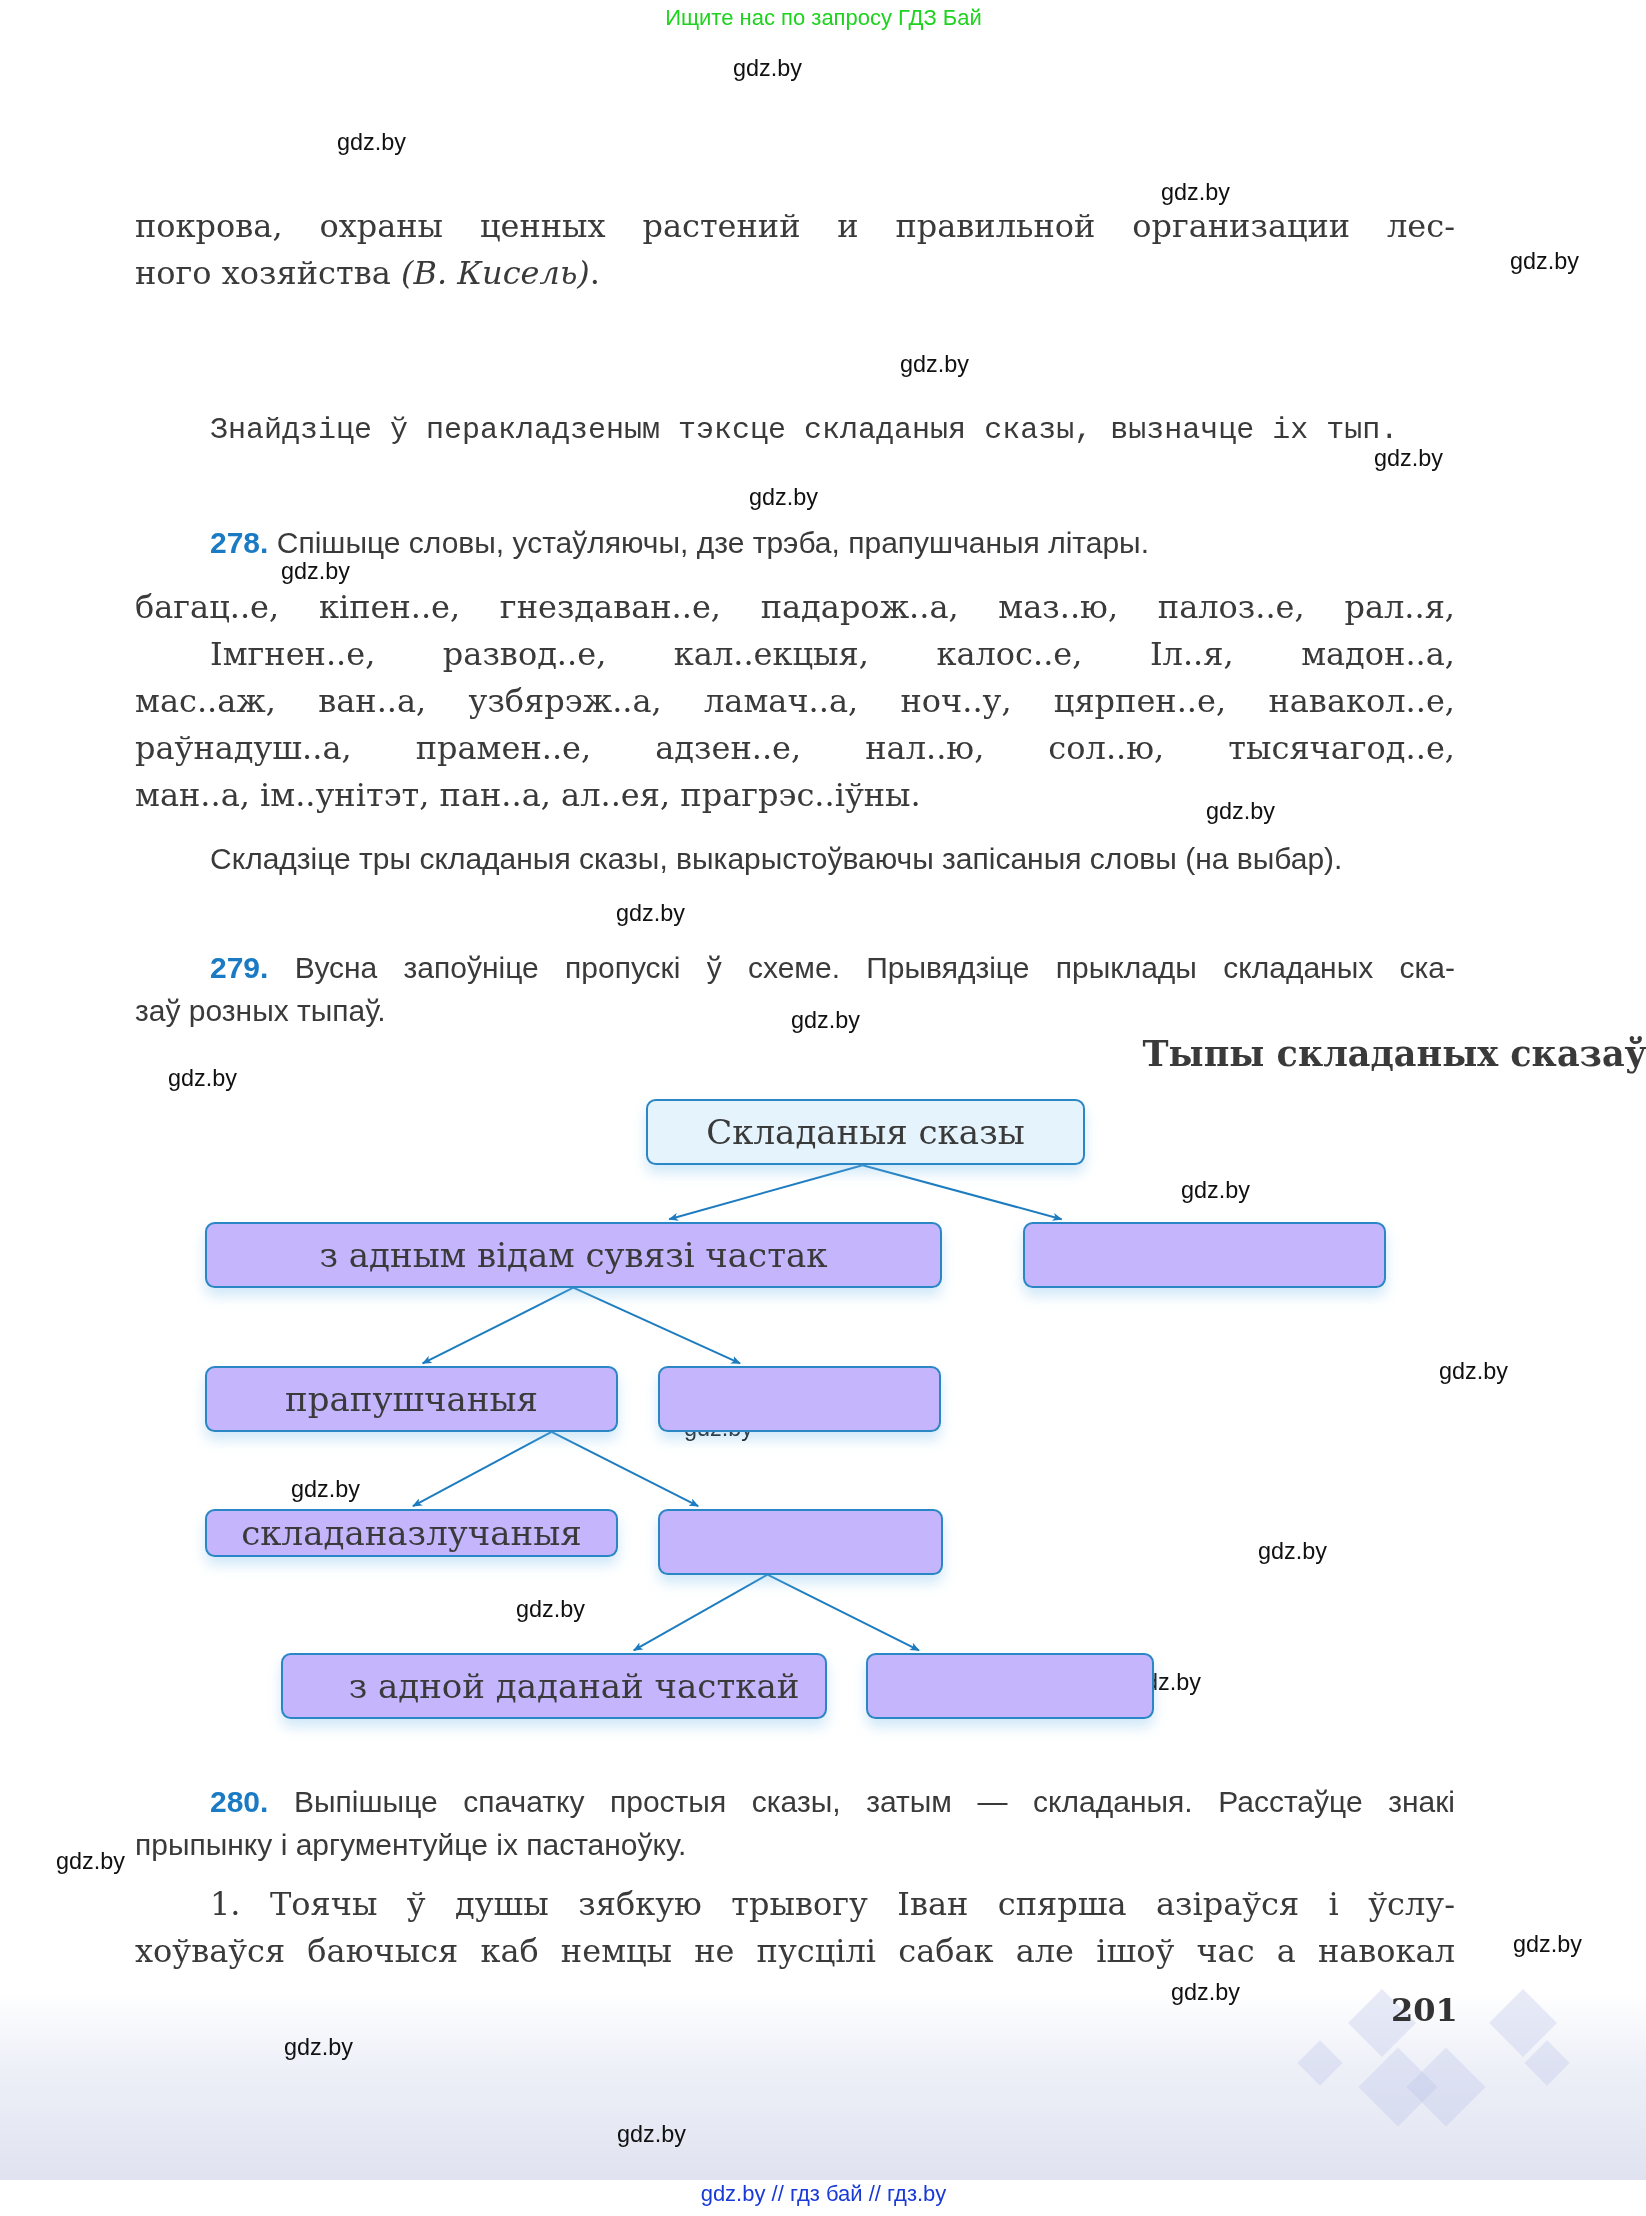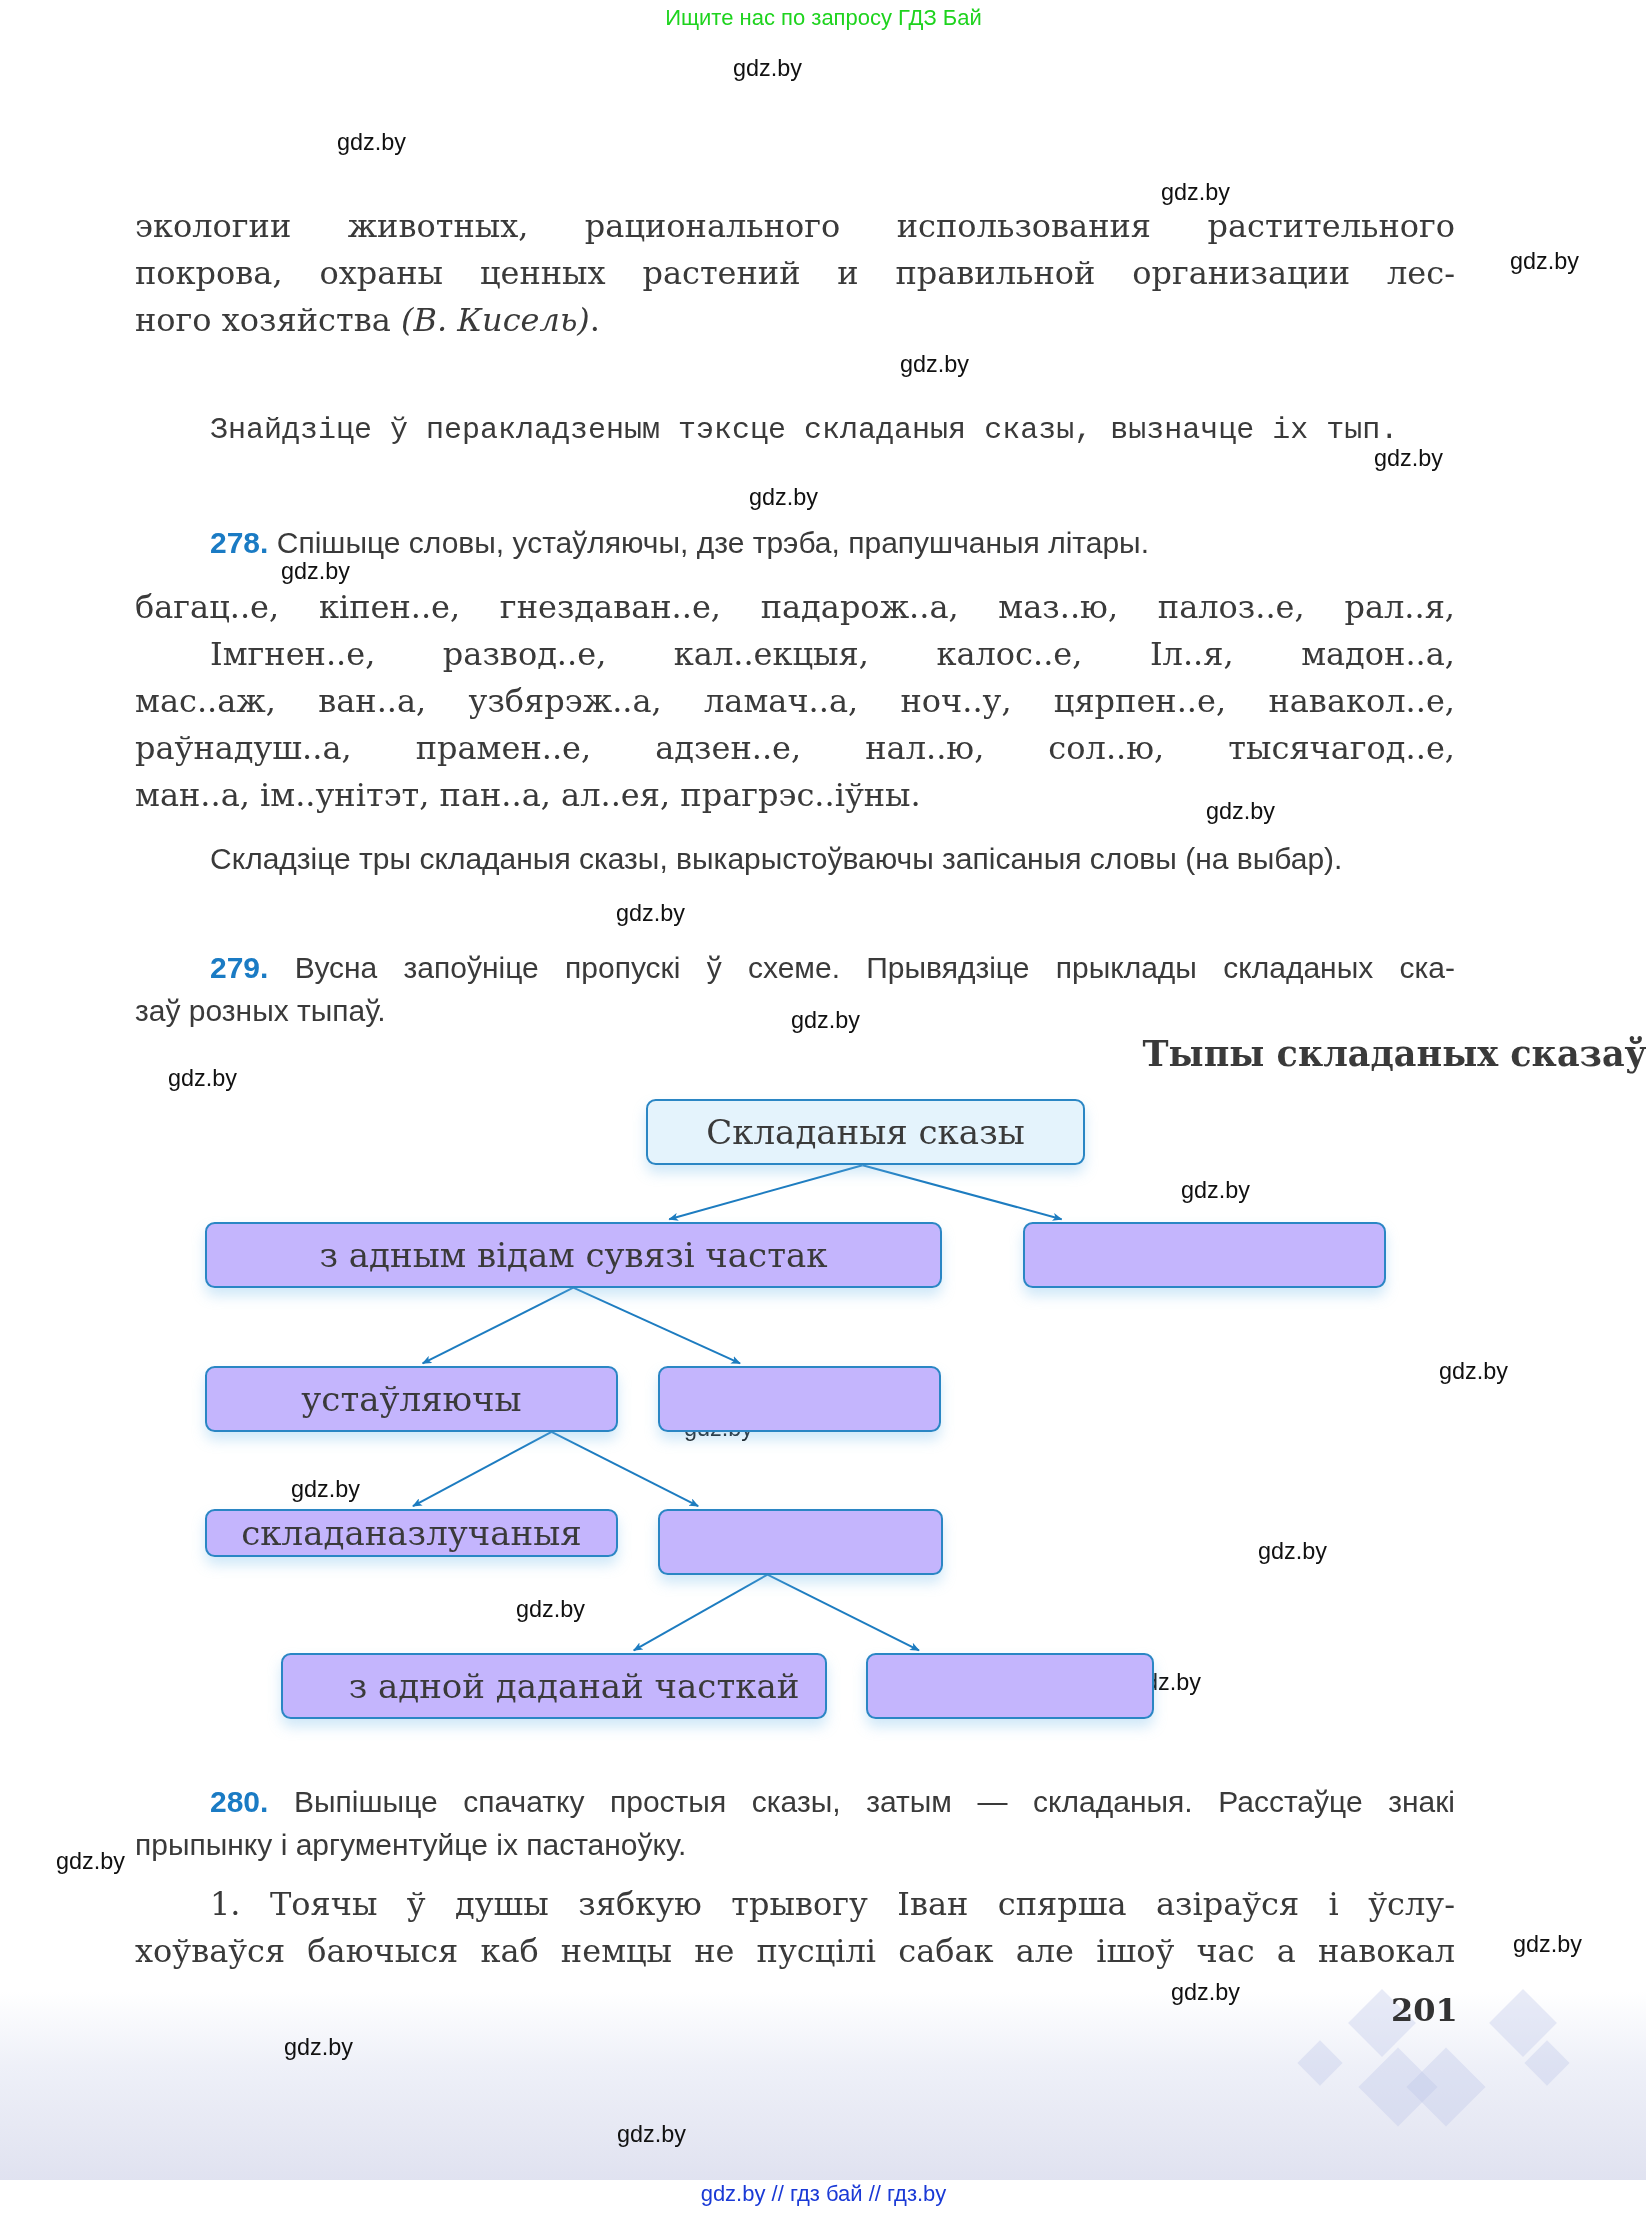--- a/index.html
+++ b/index.html
@@ -95,21 +95,20 @@
 <div class="watermark" style="left:1258px;top:1538px;">gdz.by</div>
 <div class="watermark" style="left:516px;top:1596px;">gdz.by</div>
 <div class="watermark" style="left:1132px;top:1669px;">gdz.by</div>
 <div class="watermark" style="left:56px;top:1848px;">gdz.by</div>
 <div class="watermark" style="left:1513px;top:1931px;">gdz.by</div>
 <div class="watermark" style="left:1171px;top:1979px;">gdz.by</div>
 <div class="watermark" style="left:284px;top:2034px;">gdz.by</div>
 <div class="watermark" style="left:617px;top:2121px;">gdz.by</div>
 
 <div class="para" style="top:203px;">
-  <span class="line">экологии животных, рационального использования растительного</span>
   <span class="line">покрова, охраны ценных растений и правильной организации лес-</span>
   <span class="line last"><span>ного хозяйства </span><em>(В. Кисель)</em><span>.</span></span>
 </div>
 
 <div class="task" style="top:409px;font-family:Liberation Mono, monospace;">
   <span class="line indent-t">Знайдзіце ў перакладзеным тэксце складаныя сказы, вызначце іх тып.</span>
 </div>
 
 <div class="task" style="top:521px;">
   <span class="line indent-t"><span class="num">278.</span> <span>Спішыце словы, устаўляючы, дзе трэба, прапушчаныя літары.</span></span>
@@ -150,21 +149,21 @@
     <line x1="952" y1="1954" x2="786" y2="2048" marker-end="url(#ah)"></line>
     <line x1="952" y1="1954" x2="1140" y2="2048" marker-end="url(#ah)"></line>
   </g>
 </svg>
 
 <div class="box root" style="left:646px;top:1099px;width:439px;height:66px;">Складаныя сказы</div>
 
 <div class="box" style="left:205px;top:1222px;width:737px;height:66px;">з адным відам сувязі частак</div>
 <div class="box" style="left:1023px;top:1222px;width:363px;height:66px;"></div>
 
-<div class="box" style="left:205px;top:1366px;width:413px;height:66px;">устаўляючы</div>
+<div class="box" style="left:205px;top:1366px;width:413px;height:66px;">прапушчаныя</div>
 <div class="box" style="left:658px;top:1366px;width:283px;height:66px;"></div>
 
 <div class="box" style="left:205px;top:1509px;width:413px;height:48px;">складаназлучаныя</div>
 <div class="box" style="left:658px;top:1509px;width:285px;height:66px;"></div>
 
 <div class="box" style="left:281px;top:1653px;width:546px;height:66px;padding-left:40px;">з адной даданай часткай</div>
 <div class="box" style="left:866px;top:1653px;width:288px;height:66px;"></div>
 
 <div class="task" style="top:1780px;">
   <span class="line indent-t just"><span class="num">280.</span> <span>Выпішыце спачатку простыя сказы, затым — складаныя. Расстаўце знакі</span></span>

